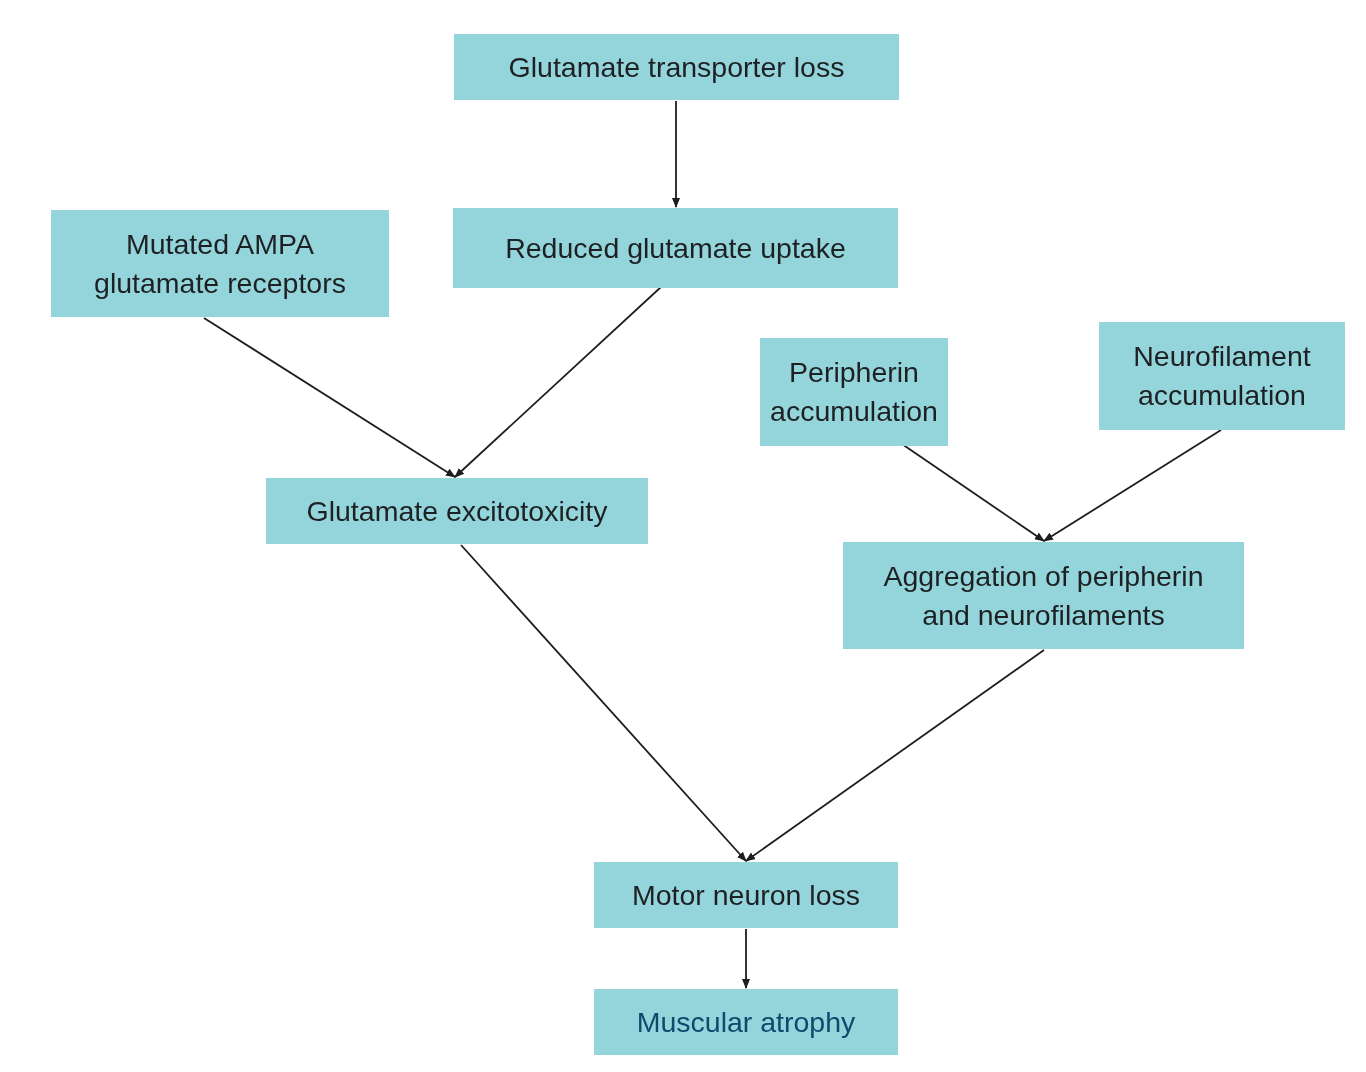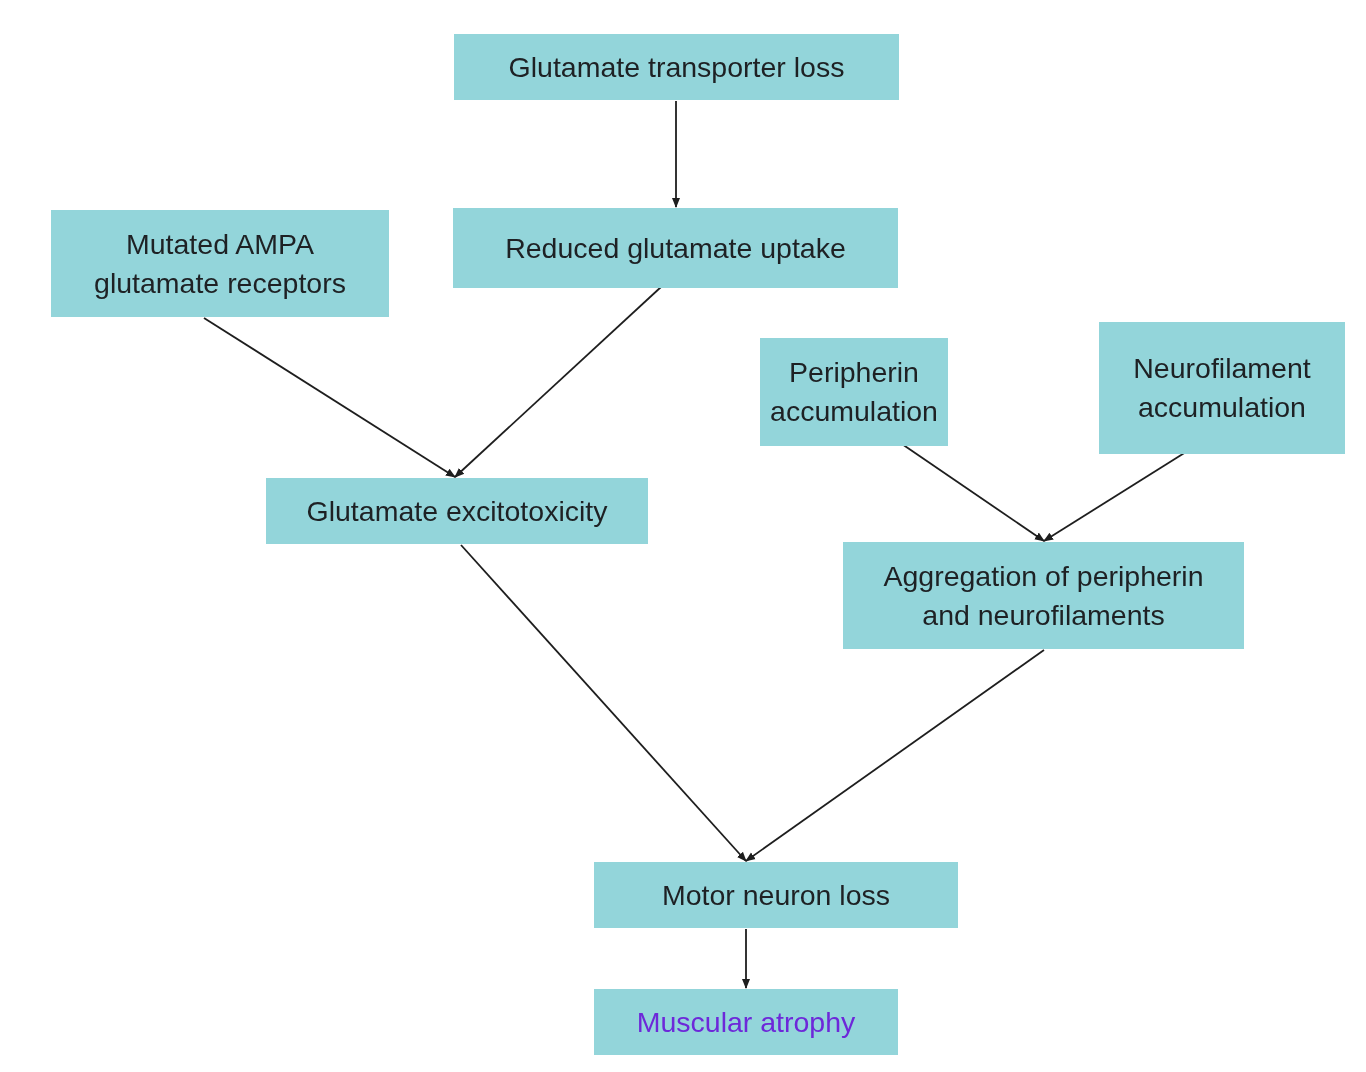--- a/index.html
+++ b/index.html
@@ -39,24 +39,24 @@
       line-height: 39px;
       padding: 0 17px;
     }
     .node-label {
       white-space: pre-line;
     }
     #n-transporter { left: 454px; top: 34px; width: 445px; height: 66px; }
     #n-reduced     { left: 453px; top: 208px; width: 445px; height: 80px; }
     #n-ampa        { left: 35px;  top: 210px; width: 338px; height: 107px; margin-left: 16px; }
     #n-periph      { left: 760px; top: 322px; width: 188px; height: 108px; margin-top: 16px; }
-    #n-neurofil    { left: 1099px; top: 322px; width: 246px; height: 132px; }
+    #n-neurofil    { left: 1099px; top: 322px; width: 246px; height: 108px; }
     #n-excito      { left: 266px; top: 478px; width: 382px; height: 66px; }
     #n-aggreg      { left: 843px; top: 542px; width: 401px; height: 107px; }
-    #n-motor       { left: 594px; top: 862px; width: 364px; height: 66px; }
+    #n-motor       { left: 594px; top: 862px; width: 304px; height: 66px; }
     #n-atrophy     { left: 594px; top: 989px; width: 304px; height: 66px; }
   </style>
 </head>
 <body>
 
 <div id="canvas">
   <svg id="edges" xmlns="http://www.w3.org/2000/svg" width="1366" height="1072" viewBox="0 0 1366 1072">
     <defs>
       <marker id="arrowhead" markerWidth="10" markerHeight="10" refX="9" refY="5" orient="auto" markerUnits="userSpaceOnUse">
         <path d="M0,1 L10,5 L0,9 Z" fill="#1e1e1e"></path>
@@ -93,16 +93,16 @@
   <div class="node" id="n-aggreg" style="background: rgb(147, 213, 218); color: rgb(30, 33, 36);">
     <span class="node-label">Aggregation of peripherin
 and neurofilaments</span>
   </div>
   <div class="node" id="n-excito" style="background: rgb(147, 213, 218); color: rgb(30, 33, 36);">
     <span class="node-label">Glutamate excitotoxicity</span>
   </div>
   <div class="node" id="n-motor" style="background: rgb(147, 213, 218); color: rgb(30, 33, 36);">
     <span class="node-label">Motor neuron loss</span>
   </div>
-  <div class="node" id="n-atrophy" style="background: rgb(147, 213, 218); color: #6d28d9;">
+  <div class="node" id="n-atrophy" style="background: rgb(147, 213, 218); color: #0c4a6e;">
     <span class="node-label">Muscular atrophy</span>
   </div>
 </div>
 
 </body></html>

